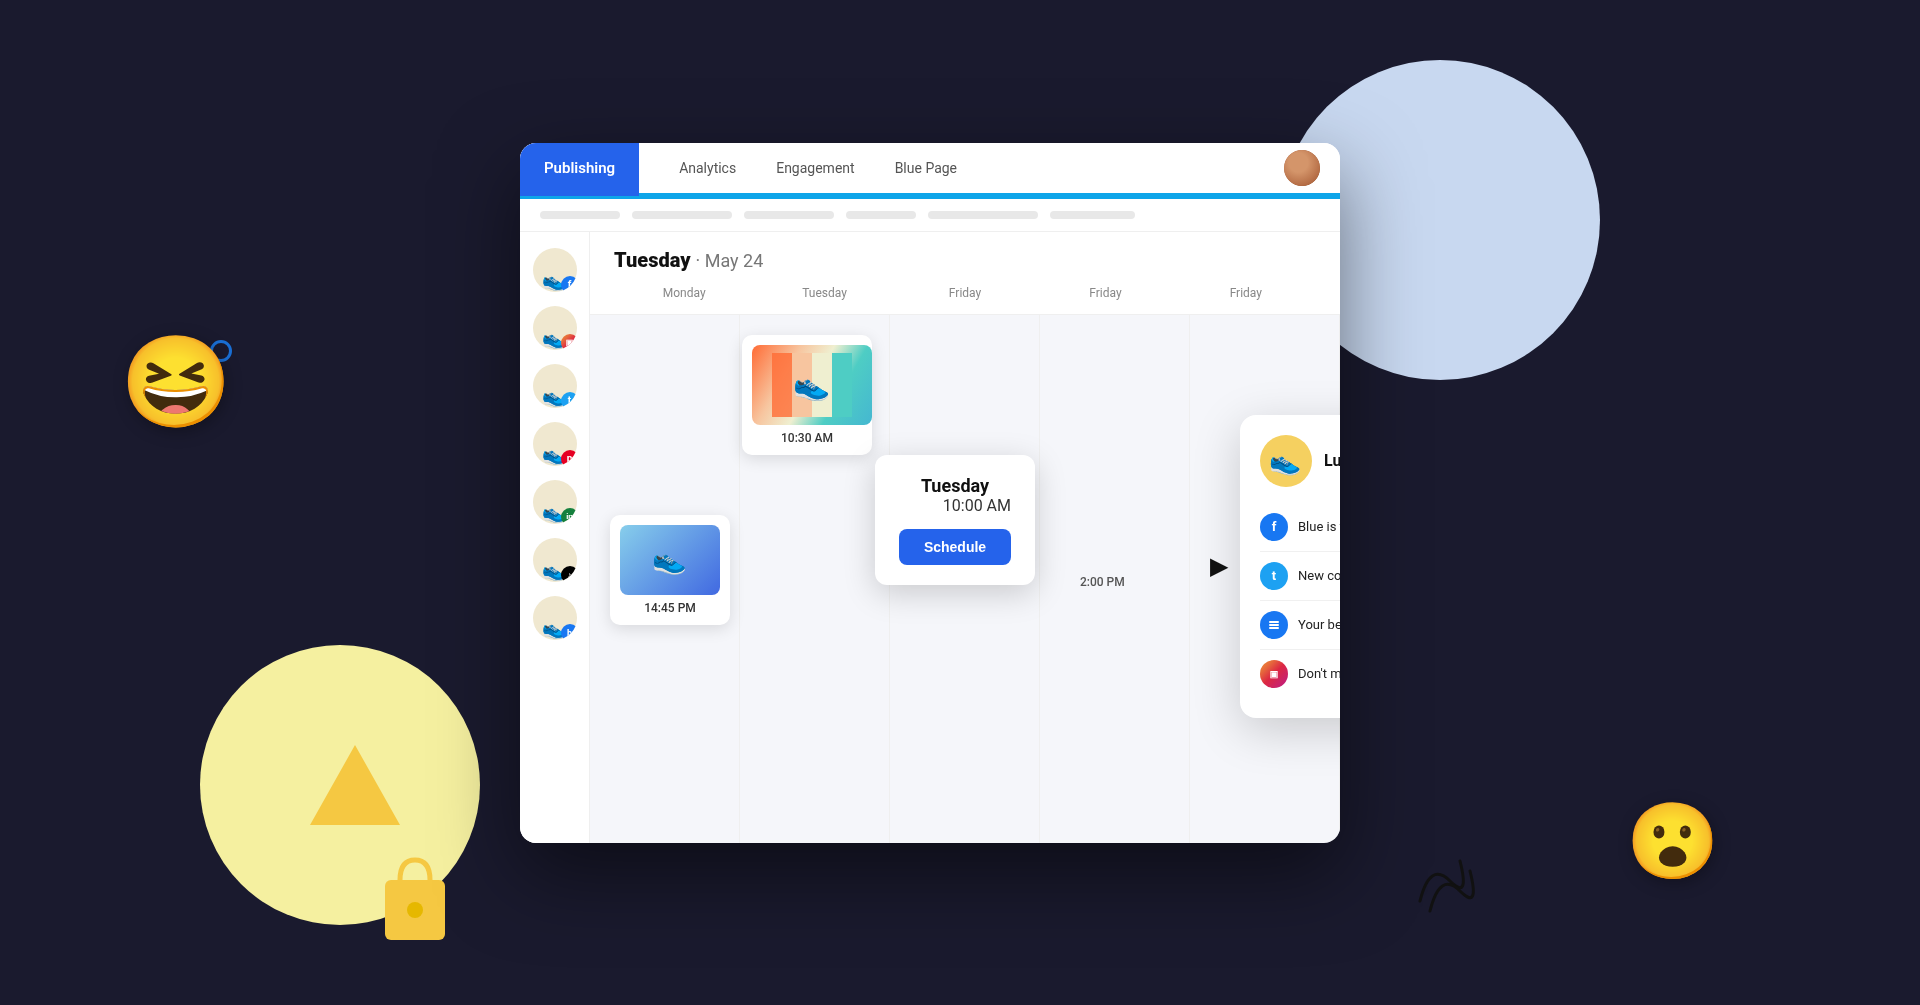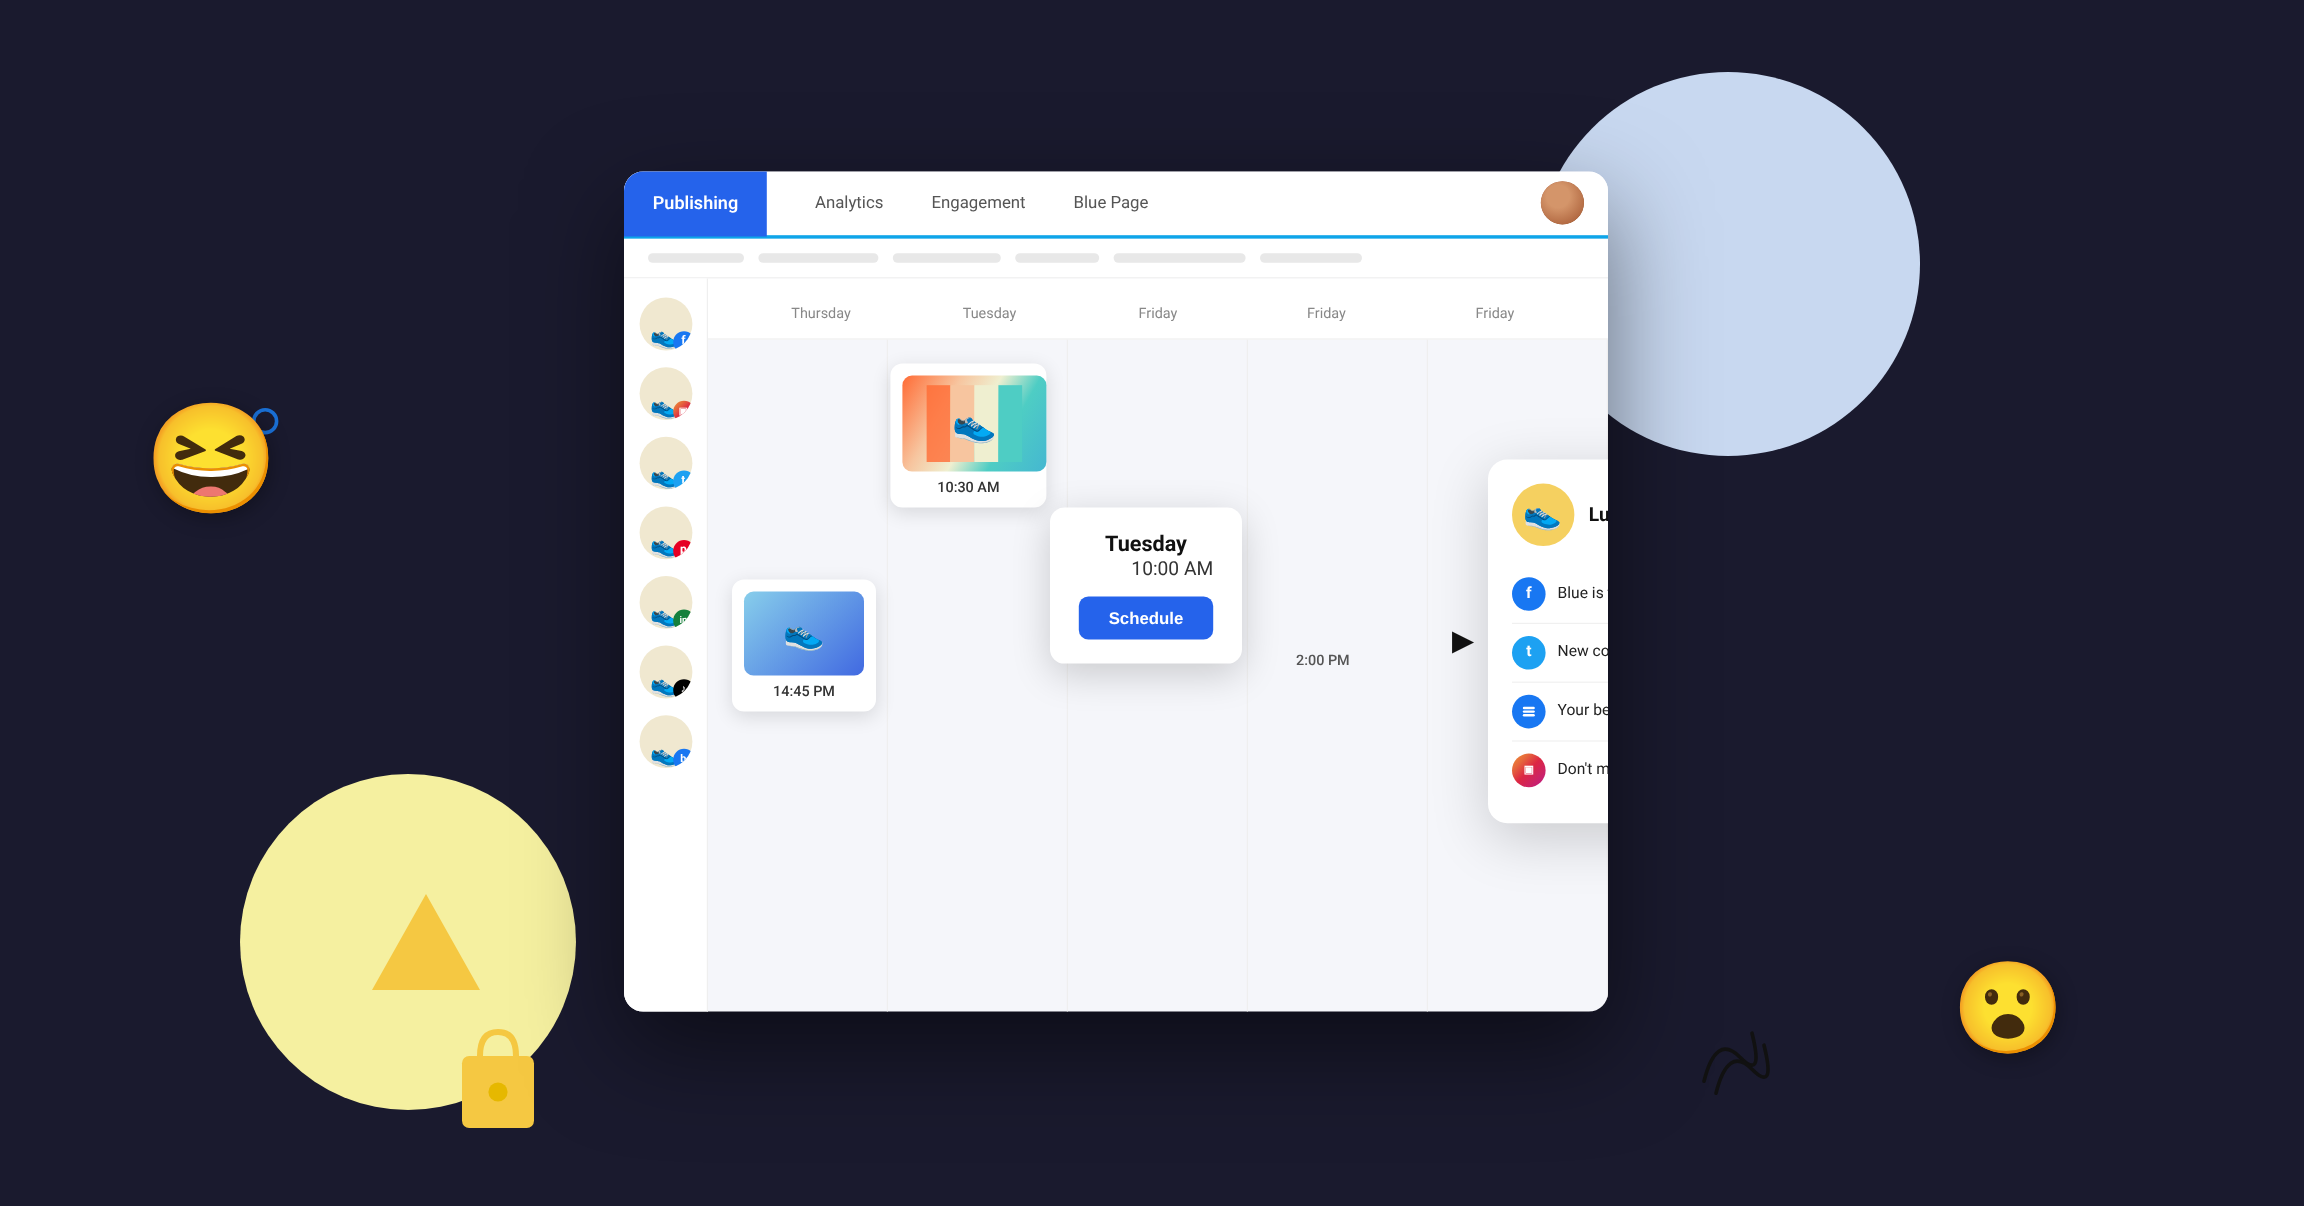--- a/index.html
+++ b/index.html
@@ -108,21 +108,21 @@
       margin-left: -60px;
       margin-top: -20px;
     }
 
     
     .nav-bar {
       display: flex;
       align-items: center;
       height: 56px;
       background: #ffffff;
-      border-bottom: 3px solid #0ea5e9;
+      border-bottom: 6px solid #0ea5e9;
       padding: 0 20px;
       gap: 0;
     }
     .nav-publishing {
       background: #2563eb;
       color: #fff;
       padding: 0 24px;
       height: 56px;
       display: flex;
       align-items: center;
@@ -516,22 +516,27 @@
 
       <div class="sidebar-avatar" style="background:#f0e8d0;">
         <span style="font-size:20px;">👟</span>
         <div class="sidebar-social-icon icon-bf" style="font-size:9px;">b</div>
       </div>
     </div>
 
     <div class="main-cal">
 
       <div class="cal-header">
+        <div class="cal-date-title">
+          <strong>Tuesday</strong>
+          <span> · </span>
+          <span>May 24</span>
+        </div>
         <div class="cal-days-row">
-          <div class="cal-day-header">Thursday</div>
+          <div class="cal-day-header">Monday</div>
           <div class="cal-day-header">Tuesday</div>
           <div class="cal-day-header">Friday</div>
           <div class="cal-day-header">Friday</div>
           <div class="cal-day-header">Friday</div>
         </div>
       </div>
 
       <div class="cal-grid" style="position:relative; flex:1;">
 
         <div class="cal-col"></div>

